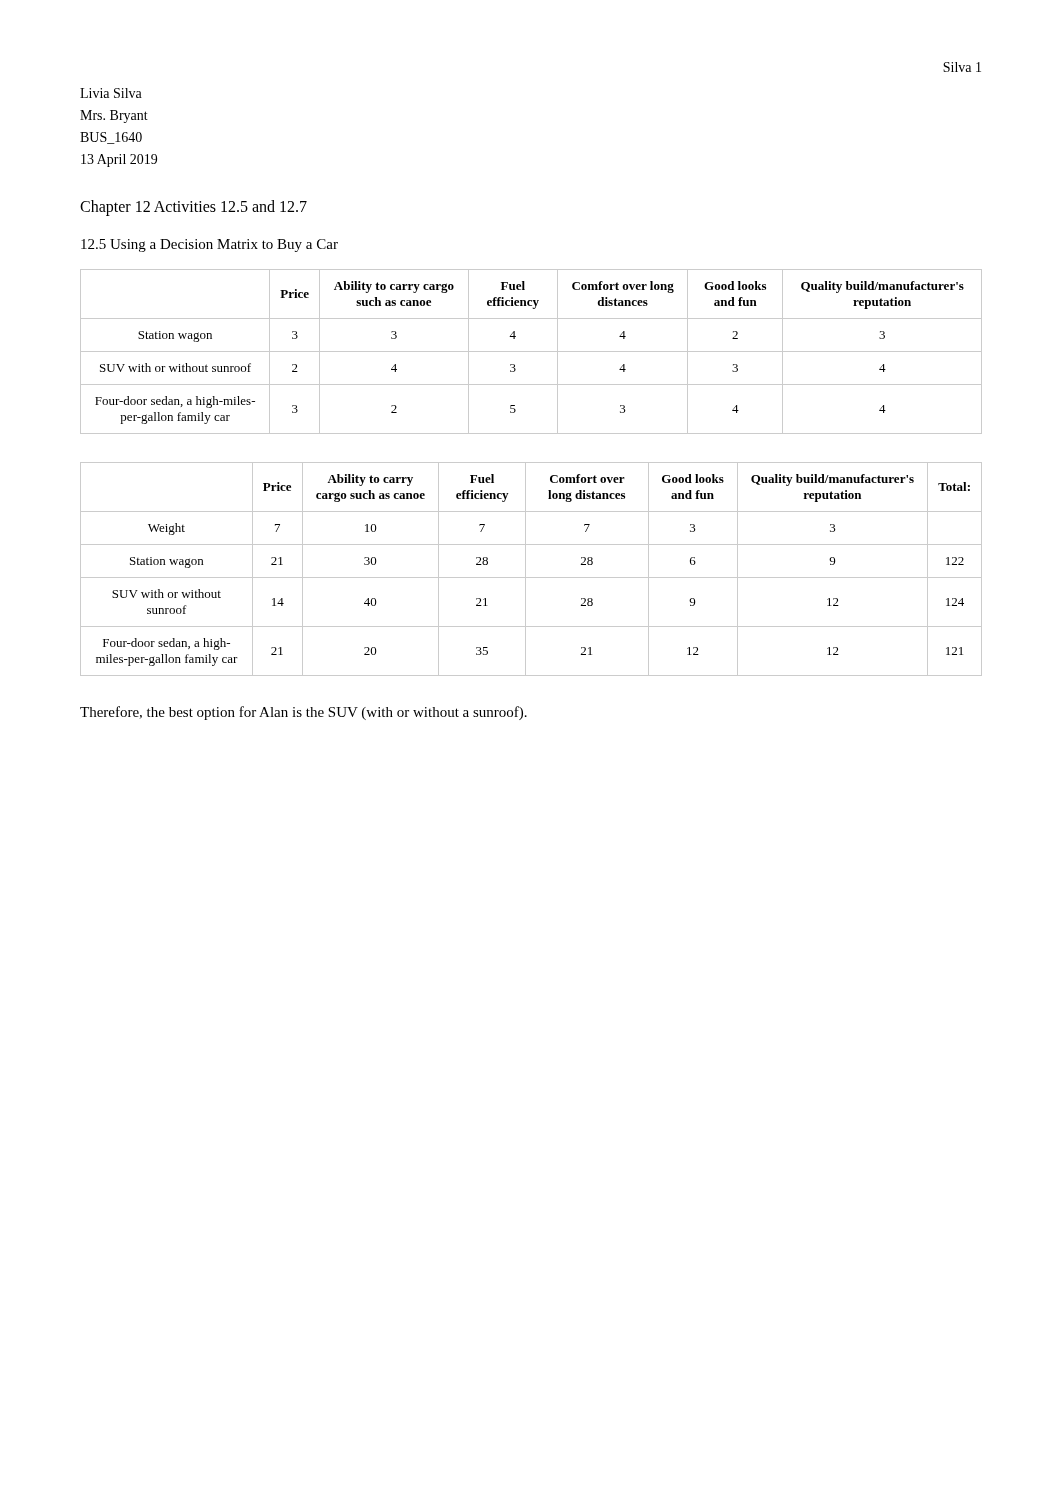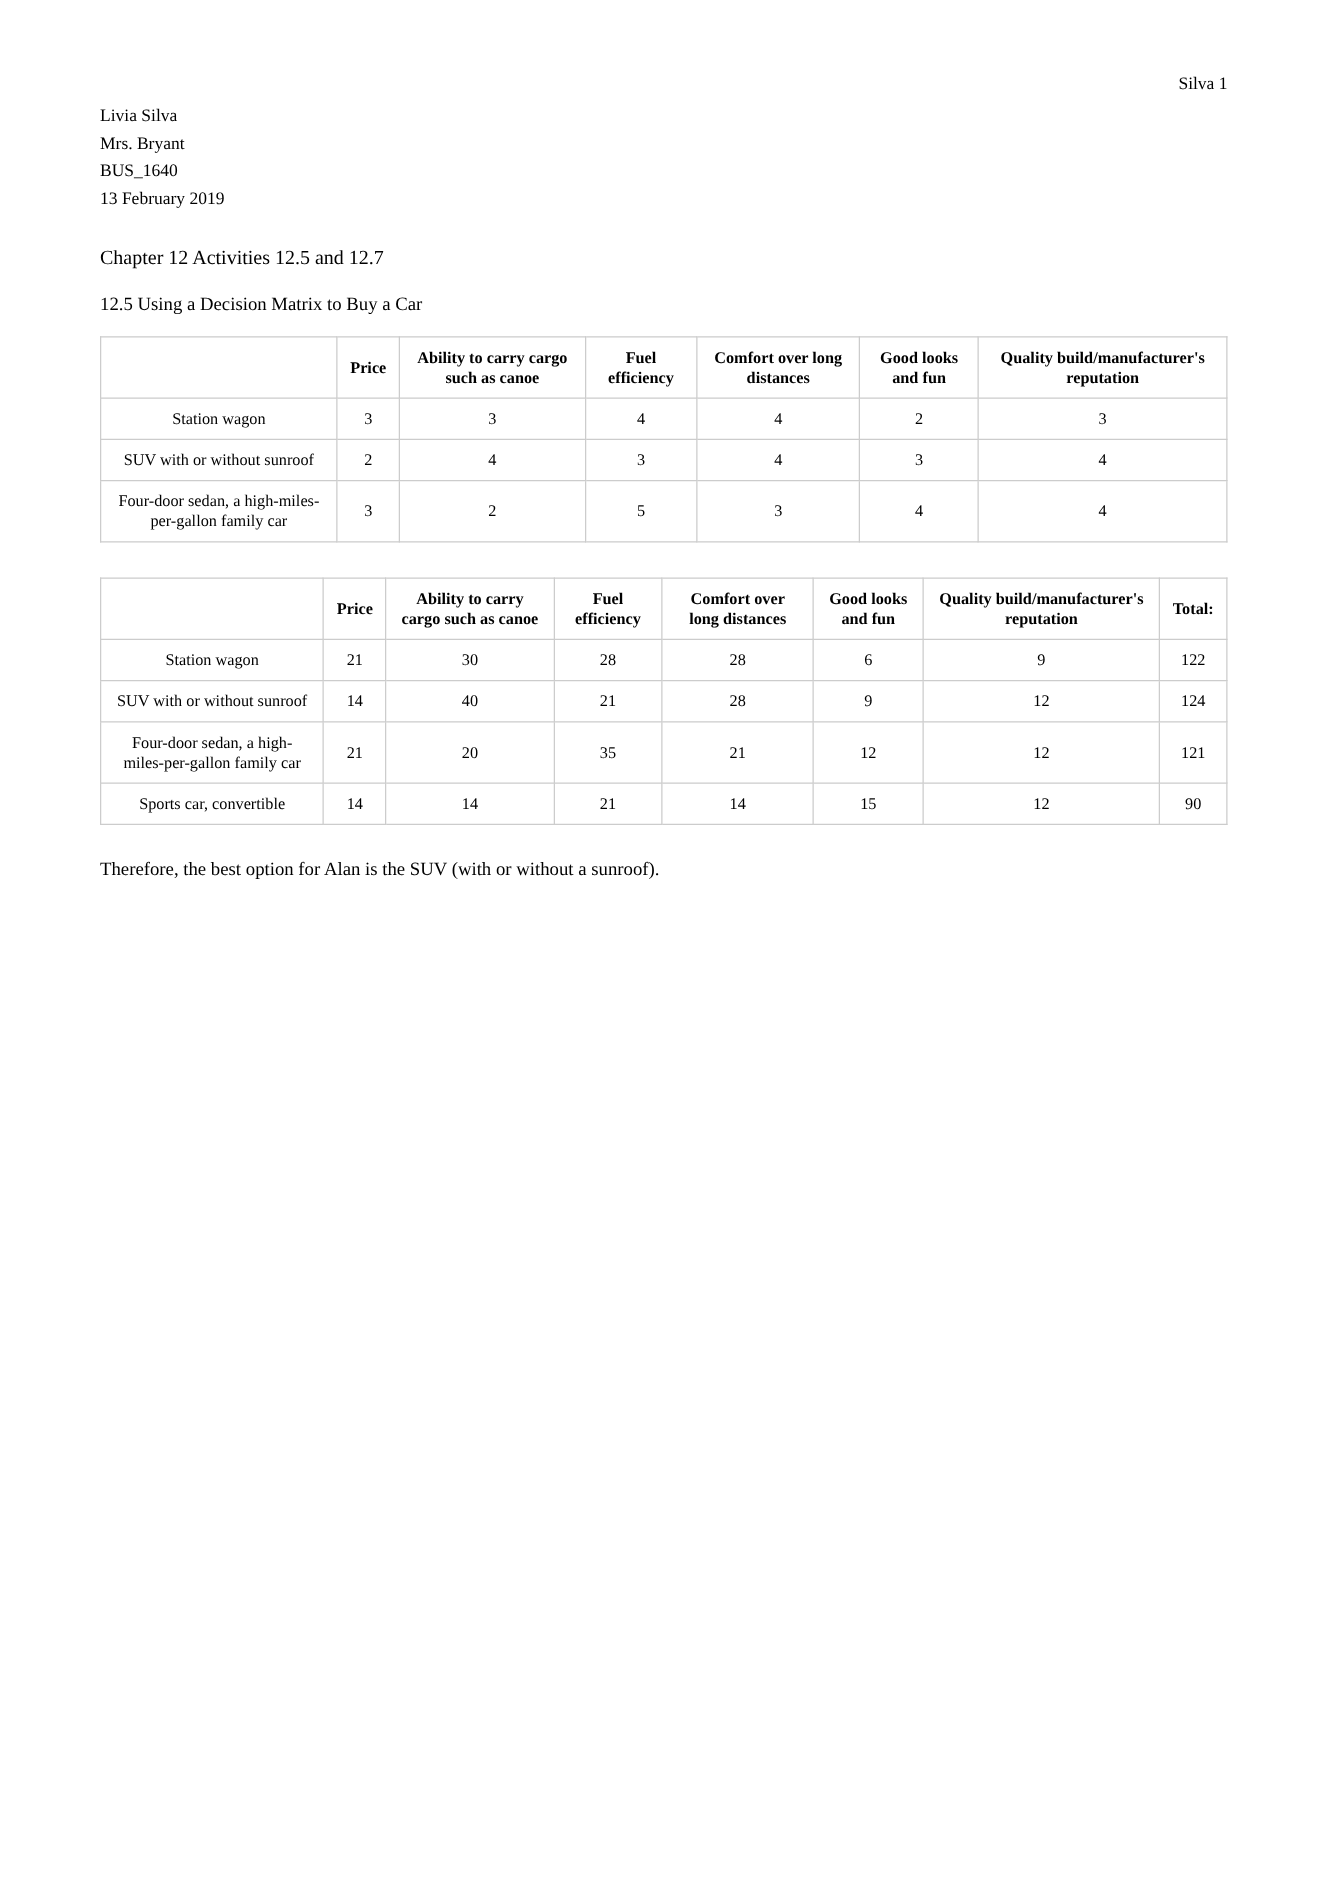--- a/index.html
+++ b/index.html
@@ -51,21 +51,21 @@
     }
   </style>
 </head>
 <body>
 
 <div class="header-right">Silva 1</div>
 
 <div class="meta-block">Livia Silva</div>
 <div class="meta-block">Mrs. Bryant</div>
 <div class="meta-block">BUS_1640</div>
-<div class="meta-block">13 February 2019</div>
+<div class="meta-block">13 April 2019</div>
 
 <div class="chapter-title">Chapter 12 Activities 12.5 and 12.7</div>
 
 <div class="section-title">12.5 Using a Decision Matrix to Buy a Car</div>
 
 <table>
   <thead>
     <tr id="t1-header">
         <th></th>
         <th>Price</th>
@@ -115,20 +115,30 @@
         <th>Ability to carry cargo such as canoe</th>
         <th>Fuel efficiency</th>
         <th>Comfort over long distances</th>
         <th>Good looks and fun</th>
         <th>Quality build/manufacturer's reputation</th>
         <th>Total:</th>
       </tr>
   </thead>
   <tbody id="t2-body">
       <tr>
+        <td>Weight</td>
+        <td>7</td>
+        <td>10</td>
+        <td>7</td>
+        <td>7</td>
+        <td>3</td>
+        <td>3</td>
+        <td></td>
+      </tr>
+      <tr>
         <td>Station wagon</td>
         <td>21</td>
         <td>30</td>
         <td>28</td>
         <td>28</td>
         <td>6</td>
         <td>9</td>
         <td>122</td>
       </tr>
       <tr>
@@ -144,26 +154,16 @@
       <tr>
         <td>Four-door sedan, a high-miles-per-gallon family car</td>
         <td>21</td>
         <td>20</td>
         <td>35</td>
         <td>21</td>
         <td>12</td>
         <td>12</td>
         <td>121</td>
       </tr>
-      <tr>
-        <td>Sports car, convertible</td>
-        <td>14</td>
-        <td>14</td>
-        <td>21</td>
-        <td>14</td>
-        <td>15</td>
-        <td>12</td>
-        <td>90</td>
-      </tr>
     </tbody>
 </table>
 
 <div class="conclusion">Therefore, the best option for Alan is the SUV (with or without a sunroof).</div>
 
 </body></html>

